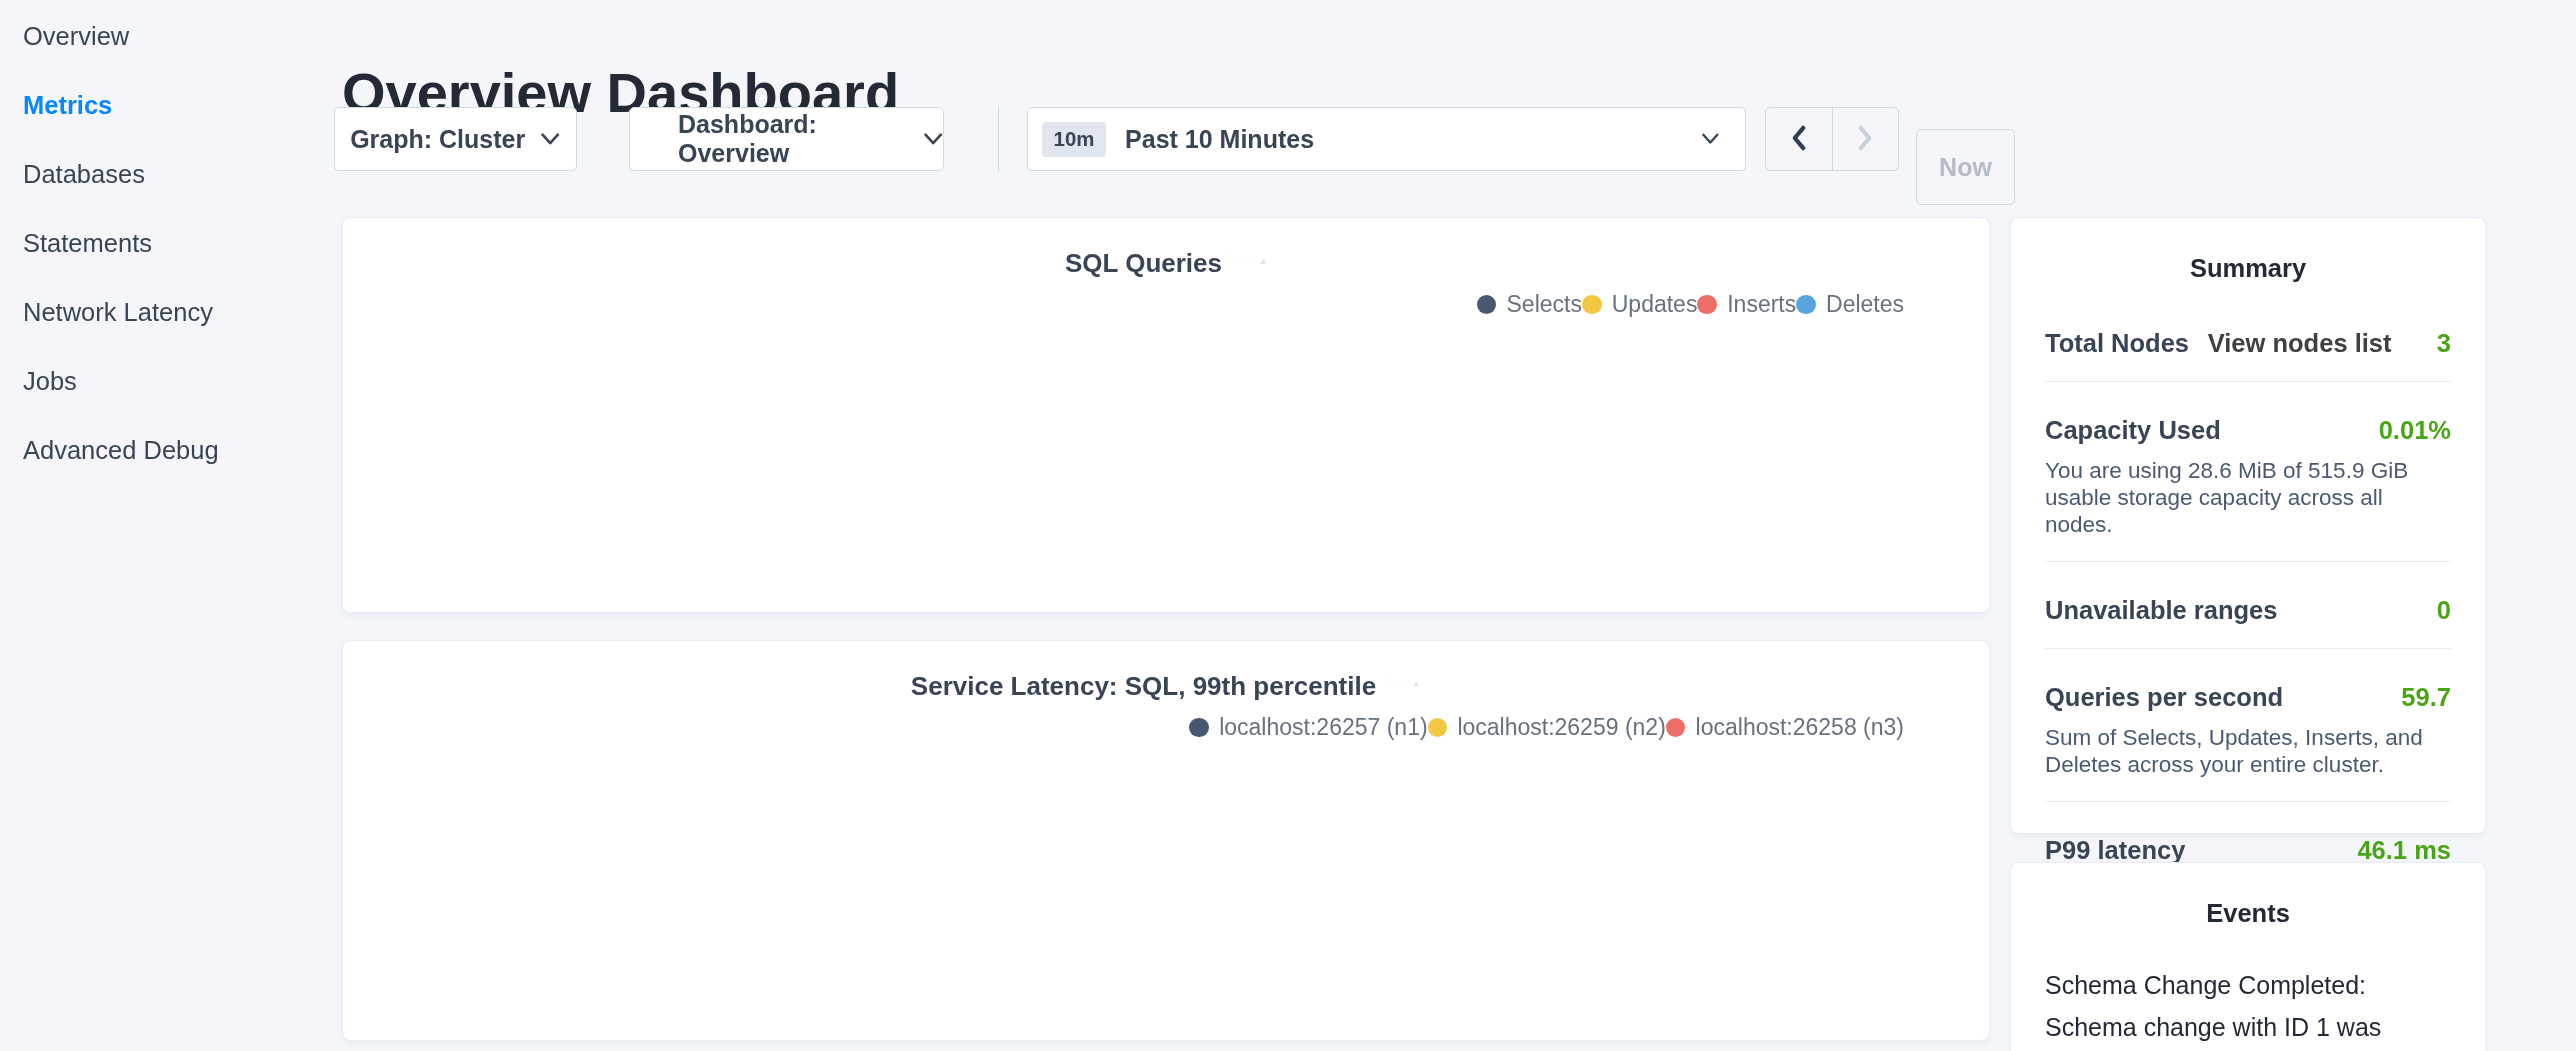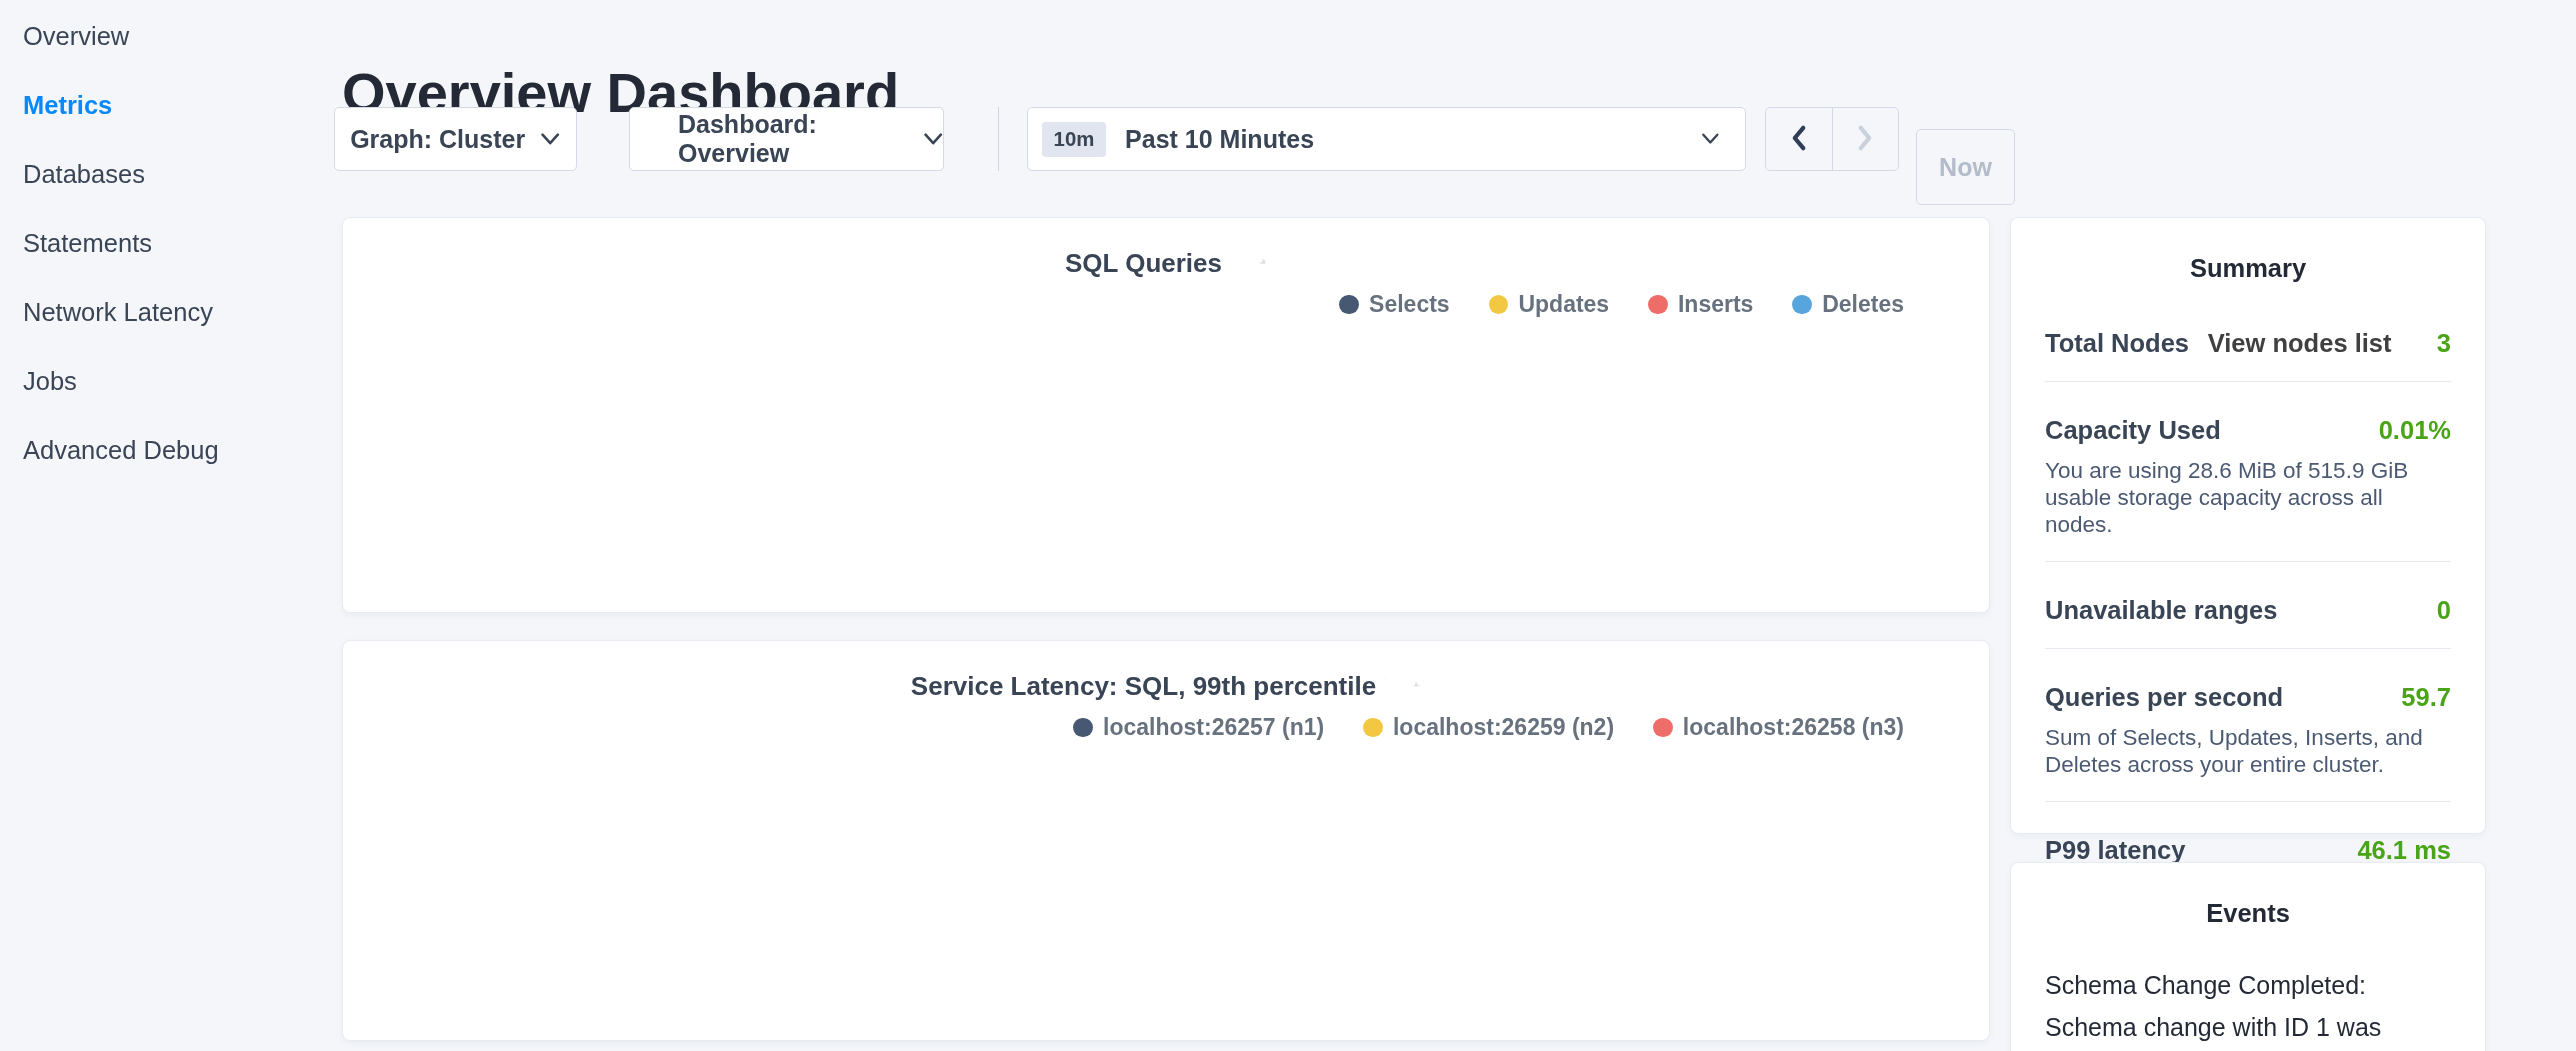--- a/index.html
+++ b/index.html
@@ -34,21 +34,21 @@
            box-sizing:border-box;cursor:pointer;margin-top:24px;}
 
   
   .card{position:absolute;background:#ffffff;border:0.9px solid #e7ebf2;border-radius:8.5px;
         box-shadow:0 2.6px 6px rgba(56,76,108,0.05);box-sizing:border-box;}
   .chart-card-1{left:342px;top:217px;width:1648px;height:396px;}
   .chart-card-2{left:342px;top:640px;width:1648px;height:401px;}
   .chart-title{position:absolute;top:24px;left:0;width:100%;text-align:center;
                font-size:26px;font-weight:bold;color:#394455;}
   .chart-title .ttl-inner{display:inline-flex;align-items:center;gap:9px;}
-  .chart-legend{position:absolute;top:73px;right:85px;display:flex;gap:39px;align-items:center;font-weight:bold;}
+  .chart-legend{position:absolute;top:73px;right:85px;display:flex;align-items:center;}
   .legend-item{display:flex;align-items:center;gap:10.2px;font-size:23px;color:#67727e;}
   .legend-dot{width:19.6px;height:19.6px;border-radius:50%;display:inline-block;}
   .chart-svg{position:absolute;left:0;top:0;}
   .xtick{font-size:29px;fill:#7f8da1;}
   .ytick{font-size:29px;fill:#8b99ad;}
   .ytick-edge{font-size:29px;font-weight:bold;fill:#23324e;}
   .ylabel{font-size:27px;fill:#8b99ad;letter-spacing:1px;}
 
   
   .summary-card{left:2010px;top:217px;width:476px;height:617px;}

